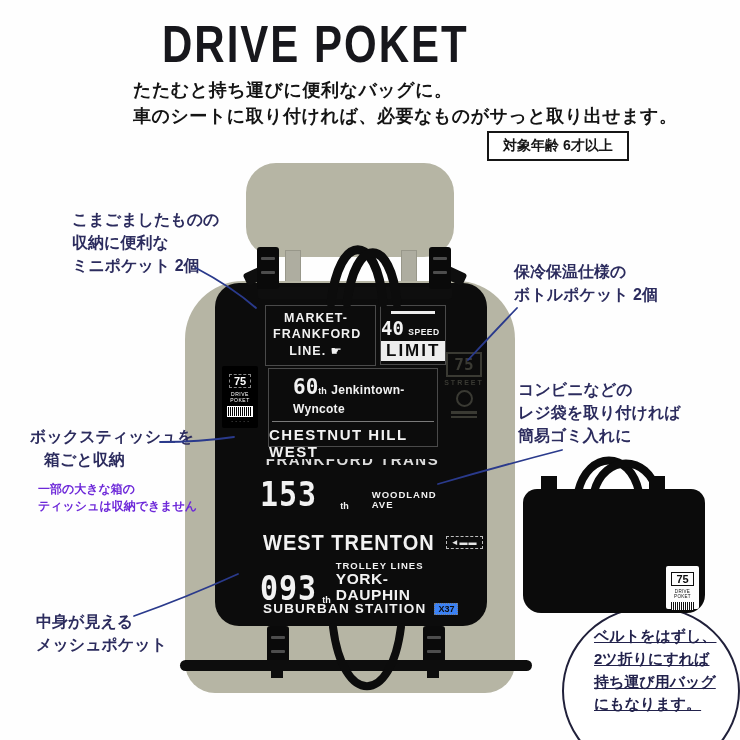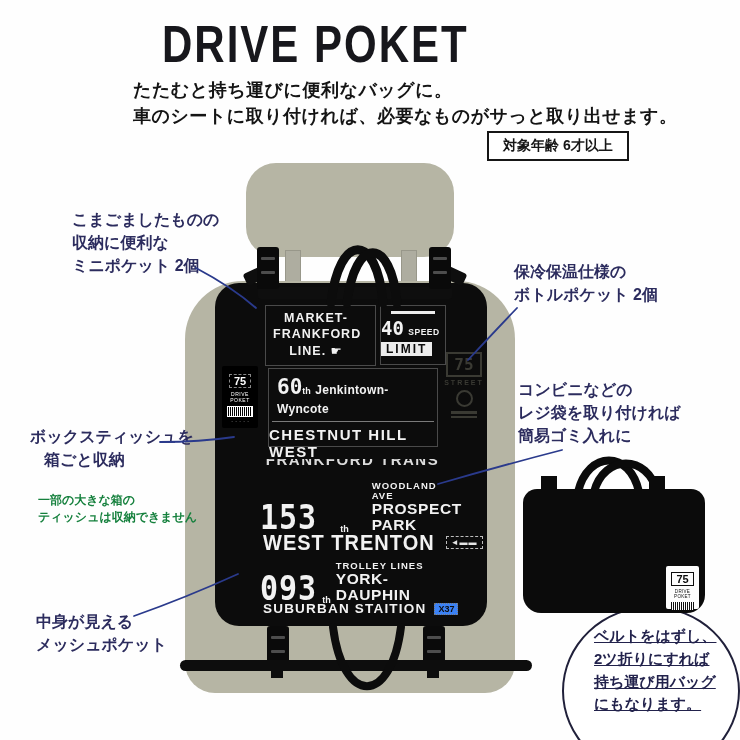--- a/index.html
+++ b/index.html
@@ -44,23 +44,23 @@
              border-radius:24px;z-index:3;color:#f2f2f2;}
   .panel-row1{position:absolute;left:50px;top:22px;display:flex;gap:4px;}
   .pbox{border:1px solid #4a4a4a;background:#0c0c0c;}
   .market{width:86px;height:55px;padding:4px 16px 0 7px;font-size:12.5px;font-weight:bold;
           letter-spacing:1px;line-height:1.3;text-align:center;}
   .speed{width:64px;height:55px;padding:3px 0 0 0;text-align:left;}
   .speed .rule{width:44px;height:3px;background:#ececec;margin:2px auto 3px auto;}
   .speed .num{font-family:"DejaVu Sans Mono",monospace;font-weight:bold;font-size:19px;}
   .speed .small{font-size:8.5px;font-weight:bold;letter-spacing:0.5px;}
   .speed .badge{display:inline-block;background:#ededed;color:#0c0c0c;font-weight:bold;
-                font-size:12px;letter-spacing:2px;padding:0 5px;margin-top:2px;}
+                font-size:17px;letter-spacing:2px;padding:0 5px;margin-top:2px;}
   .panel-row2{position:absolute;left:53px;top:85px;width:168px;height:77px;border:1px solid #4a4a4a;}
-  .r60{padding:6px 0 0 8px;font-weight:bold;}
+  .r60{padding:6px 0 0 8px;font-weight:bold;margin-left:16px;}
   .r60 .num{font-family:"DejaVu Sans Mono",monospace;font-size:21px;font-weight:bold;}
   .suffix{font-size:9px;font-weight:bold;}
   .r60 .dest{font-size:12px;font-weight:bold;letter-spacing:0.3px;}
   .divider{height:1px;background:#7a7a7a;margin:4px 3px;}
   .chestnut{text-align:left;font-size:15px;font-weight:bold;letter-spacing:1.5px;margin-top:0;}
   .clipped-line{position:absolute;left:40px;top:176px;width:195px;height:13px;overflow:hidden;text-align:center;}
   .clipped-line span{display:inline-block;margin-top:-8px;font-size:15px;font-weight:bold;
                      letter-spacing:1.5px;color:#dcdcdc;}
   .row153{position:absolute;left:45px;top:198px;width:185px;display:flex;align-items:flex-end;gap:23px;}
   .bignum{font-family:"DejaVu Sans Mono",monospace;font-weight:bold;font-size:30px;line-height:1;
@@ -91,21 +91,21 @@
   .ghost .gn{display:inline-block;border:2px solid #3a3a33;font-family:"DejaVu Sans Mono",monospace;
              font-size:16px;font-weight:bold;padding:1px 6px;}
   .ghost .gl{font-size:7px;font-weight:bold;letter-spacing:2px;margin-top:2px;}
   .ghost .gc{width:13px;height:13px;border:2px solid #3a3a33;border-radius:50%;margin:4px auto 0 auto;}
   .ghost .gb1{width:26px;height:3px;background:#3a3a33;margin:4px auto 0 auto;}
   .ghost .gb2{width:26px;height:2px;background:#3a3a33;margin:2px auto 0 auto;}
 
   
   .callout{position:absolute;font-weight:bold;color:#2c2c5e;font-size:16px;line-height:1.45;z-index:4;}
   .callout .indent{padding-left:14px;}
-  .note{position:absolute;font-weight:bold;color:#15803d;font-size:12px;line-height:1.45;z-index:4;margin-top:11px;}
+  .note{position:absolute;font-weight:bold;color:#6d28d9;font-size:12px;line-height:1.45;z-index:4;}
 
   
   .bag{position:absolute;left:523px;top:489px;width:182px;height:124px;background:#0b0b0b;
        border-radius:14px 14px 18px 18px;z-index:7;}
   .bag-tab{position:absolute;width:16px;height:16px;background:#0b0b0b;z-index:7;}
   .bag-tab.l{left:541px;top:476px;} .bag-tab.r{left:649px;top:476px;}
   .bag-label{position:absolute;right:6px;bottom:4px;width:33px;height:43px;background:#fdfdfd;
              border-radius:2px;text-align:center;color:#0b0b0b;padding-top:3px;box-sizing:border-box;}
   .bag-label .n{font-size:11px;font-weight:bold;border:1px solid #0b0b0b;display:inline-block;padding:0 4px;}
   .bag-label .nm{font-size:4.5px;letter-spacing:0.3px;margin-top:2px;}
@@ -186,21 +186,20 @@
 
     <div class="clipped-line">
       <span>FRANKFORD TRANS CTL</span>
     </div>
 
     <div class="row153">
       <span class="bignum">153</span>
         <span class="suffix">th</span>
       <span class="stack">
         <div class="sub">WOODLAND AVE</div>
-        <div class="dest">PROSPECT PARK</div>
       </span>
     </div>
 
     <div class="rowwt">
       <span class="wt">WEST TRENTON</span>
       <span class="wt-badge">◄▬▬</span>
     </div>
 
     <div class="row093">
       <span class="bignum">093</span>

